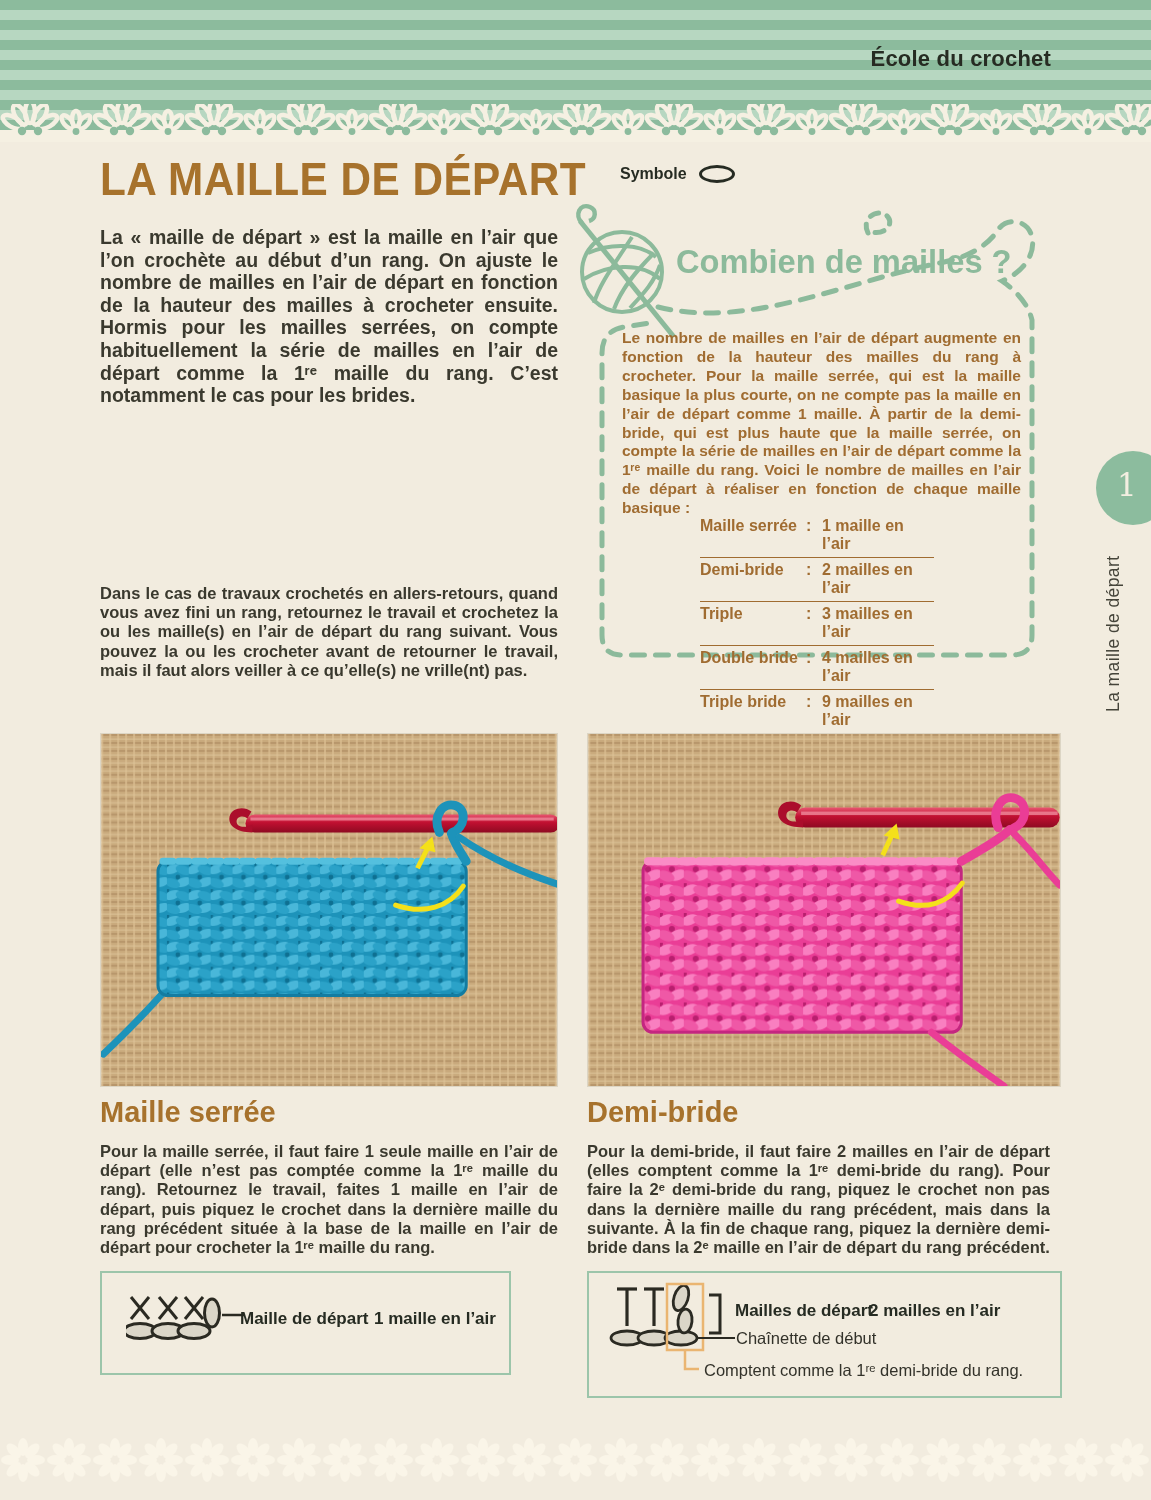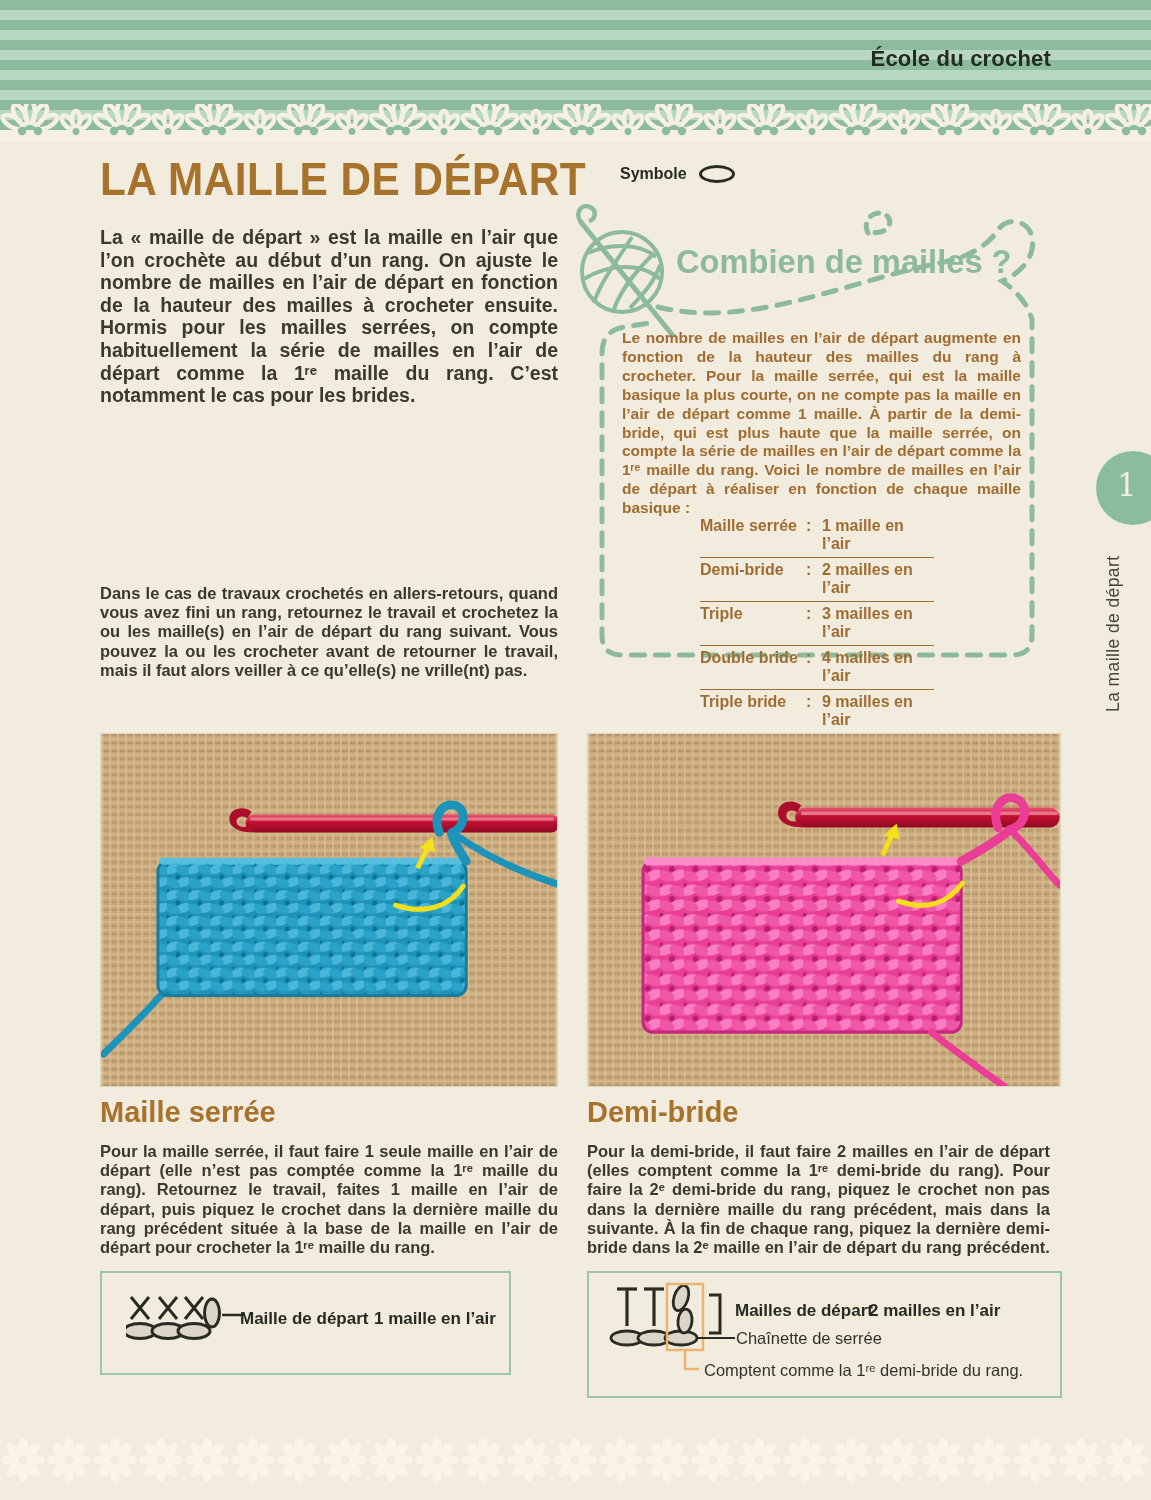--- a/index.html
+++ b/index.html
@@ -292,21 +292,21 @@
         <ellipse cx="72" cy="17" rx="7" ry="13" transform="rotate(18 72 17)"></ellipse>
         <ellipse cx="76" cy="40" rx="7" ry="12" transform="rotate(6 76 40)"></ellipse>
       </g>
       <rect x="58" y="3" width="36" height="66" fill="none" stroke="#eab571" stroke-width="2.5"></rect>
       <path d="M100,14 L111,14 L111,52 L100,52" fill="none" stroke="#2b2a22" stroke-width="3"></path>
       <line x1="88" y1="57" x2="126" y2="57" stroke="#2b2a22" stroke-width="2"></line>
       <path d="M76,70 L76,88 L90,88" fill="none" stroke="#eab571" stroke-width="2.5"></path>
     </svg>
     <span class="sym-label" style="left:146px;top:28px">Mailles de départ</span>
     <span class="sym-label" style="left:280px;top:28px">2 mailles en l’air</span>
-    <span class="sym-note" style="left:147px;top:56px">Chaînette de serrée</span>
+    <span class="sym-note" style="left:147px;top:56px">Chaînette de début</span>
     <span class="sym-note" style="left:115px;top:88px">Comptent comme la 1ʳᵉ demi-bride du rang.</span>
   </div>
 
   <svg class="abs lace-bottom" width="1151" height="46" viewBox="0 0 1151 46">
     <defs>
       <pattern id="daisy" width="46" height="46" patternUnits="userSpaceOnUse">
         <g fill="#faf5e8">
           <ellipse cx="36" cy="23" rx="5" ry="9" transform="rotate(90 36 23)"></ellipse>
           <ellipse cx="32.2" cy="32.2" rx="5" ry="9" transform="rotate(135 32.2 32.2)"></ellipse>
           <ellipse cx="23" cy="36" rx="5" ry="9"></ellipse>

